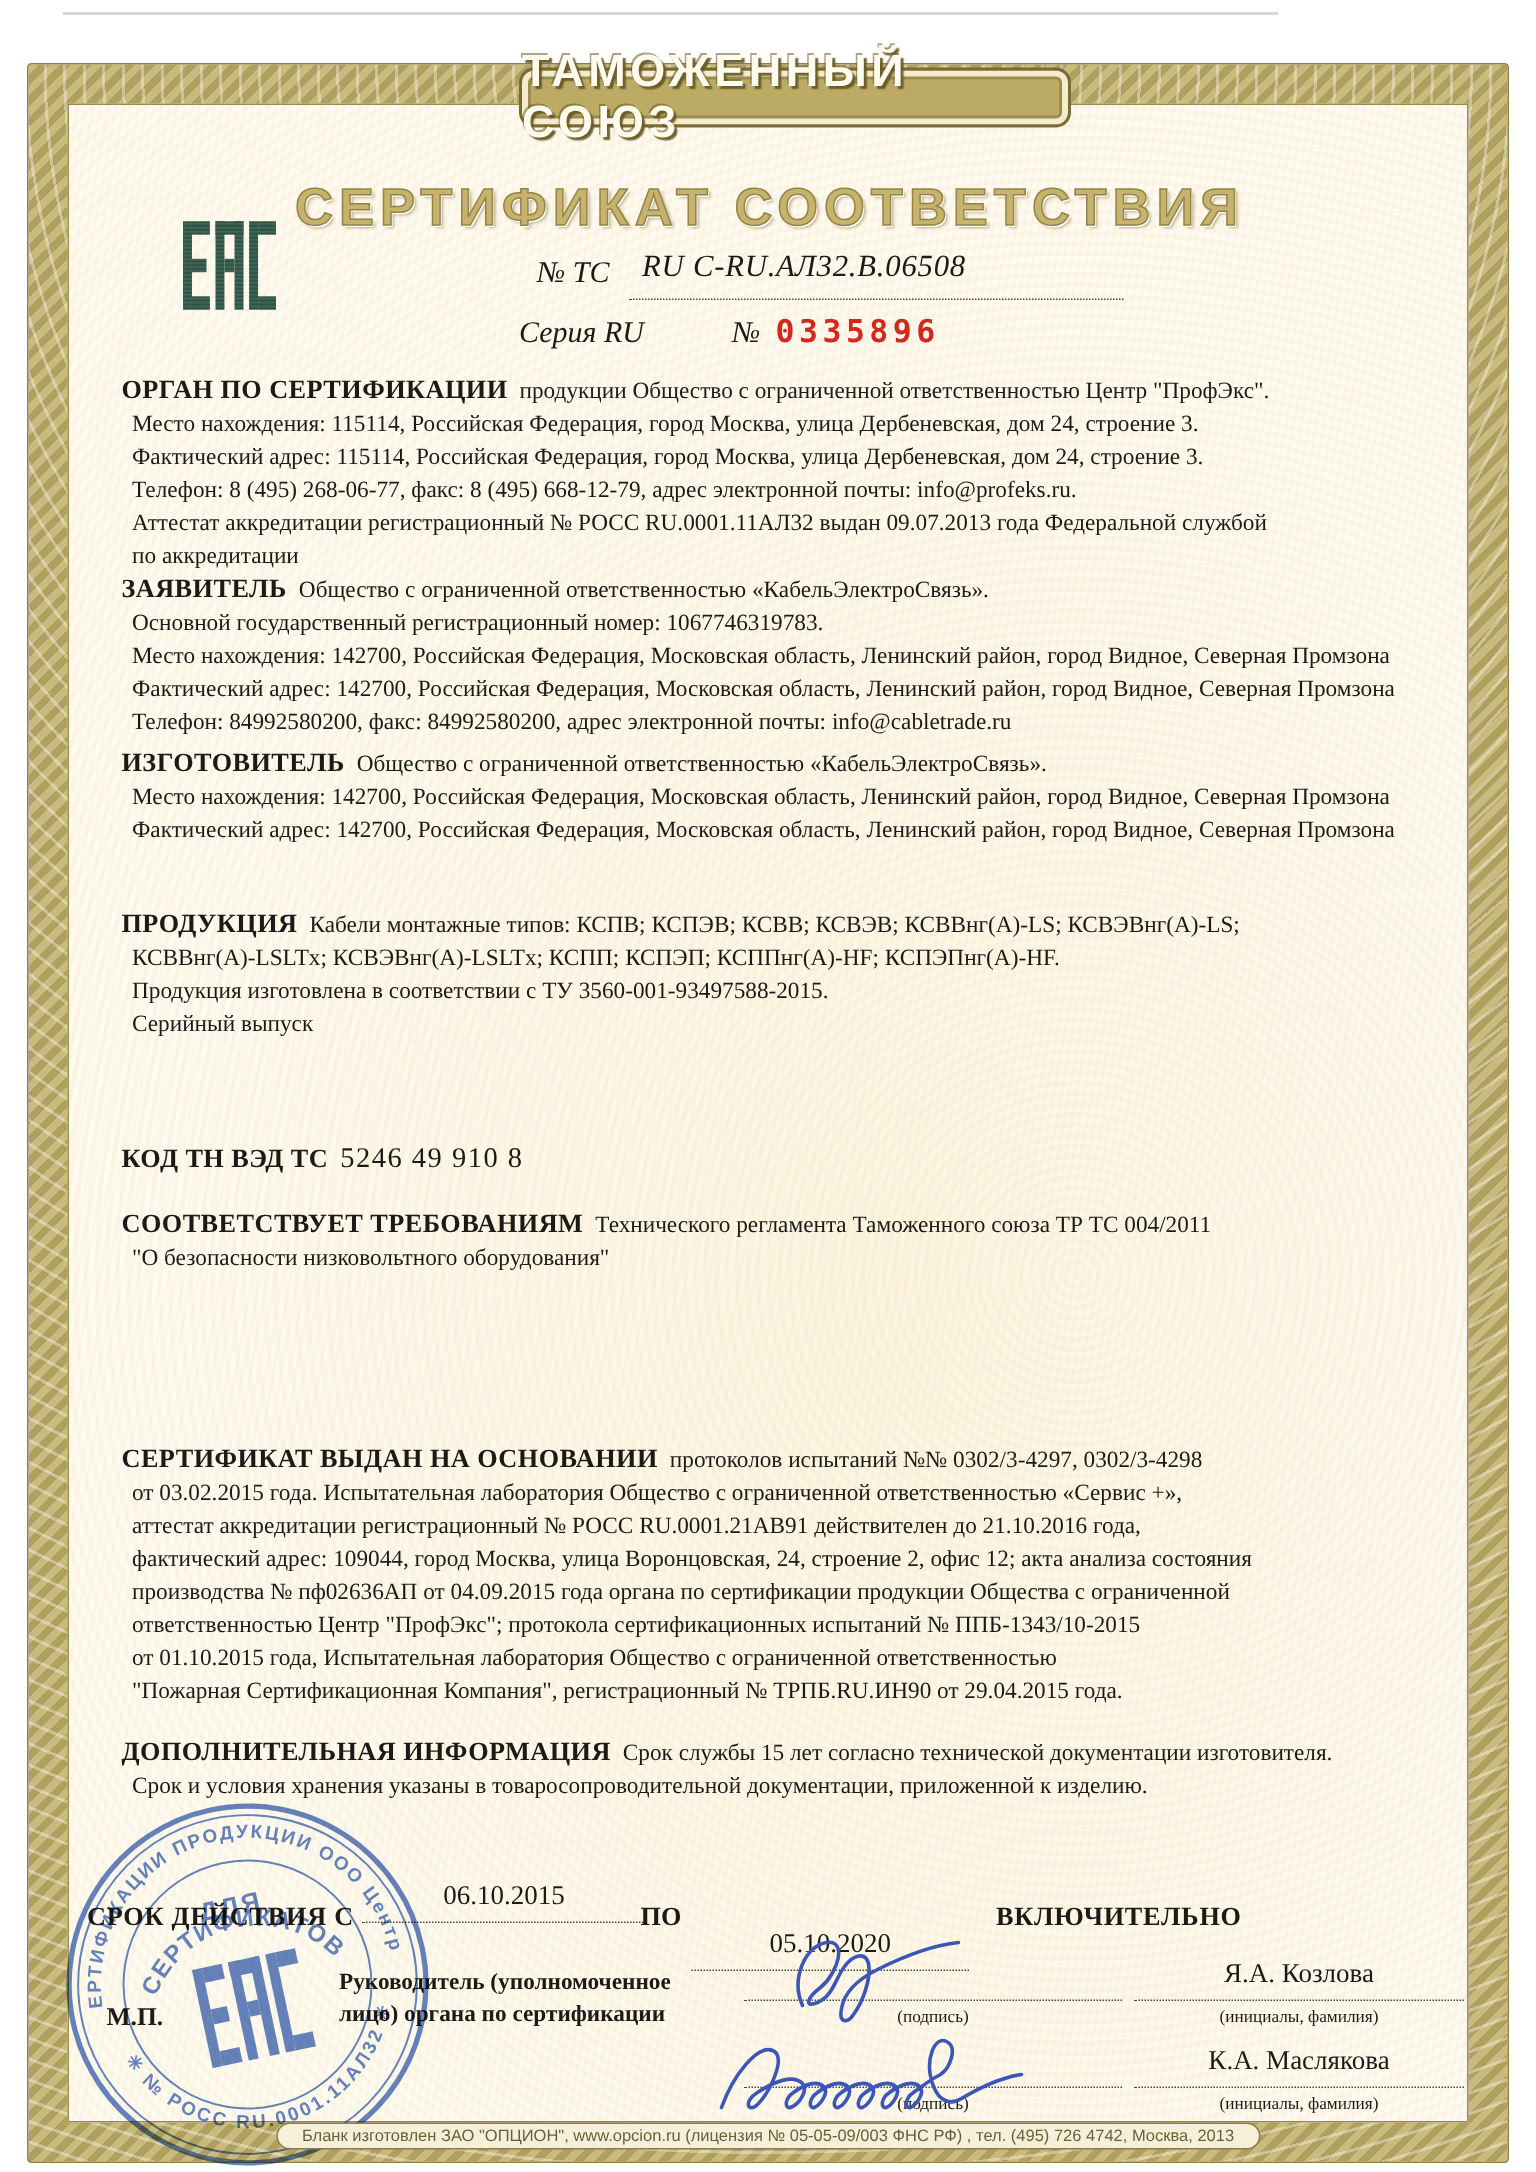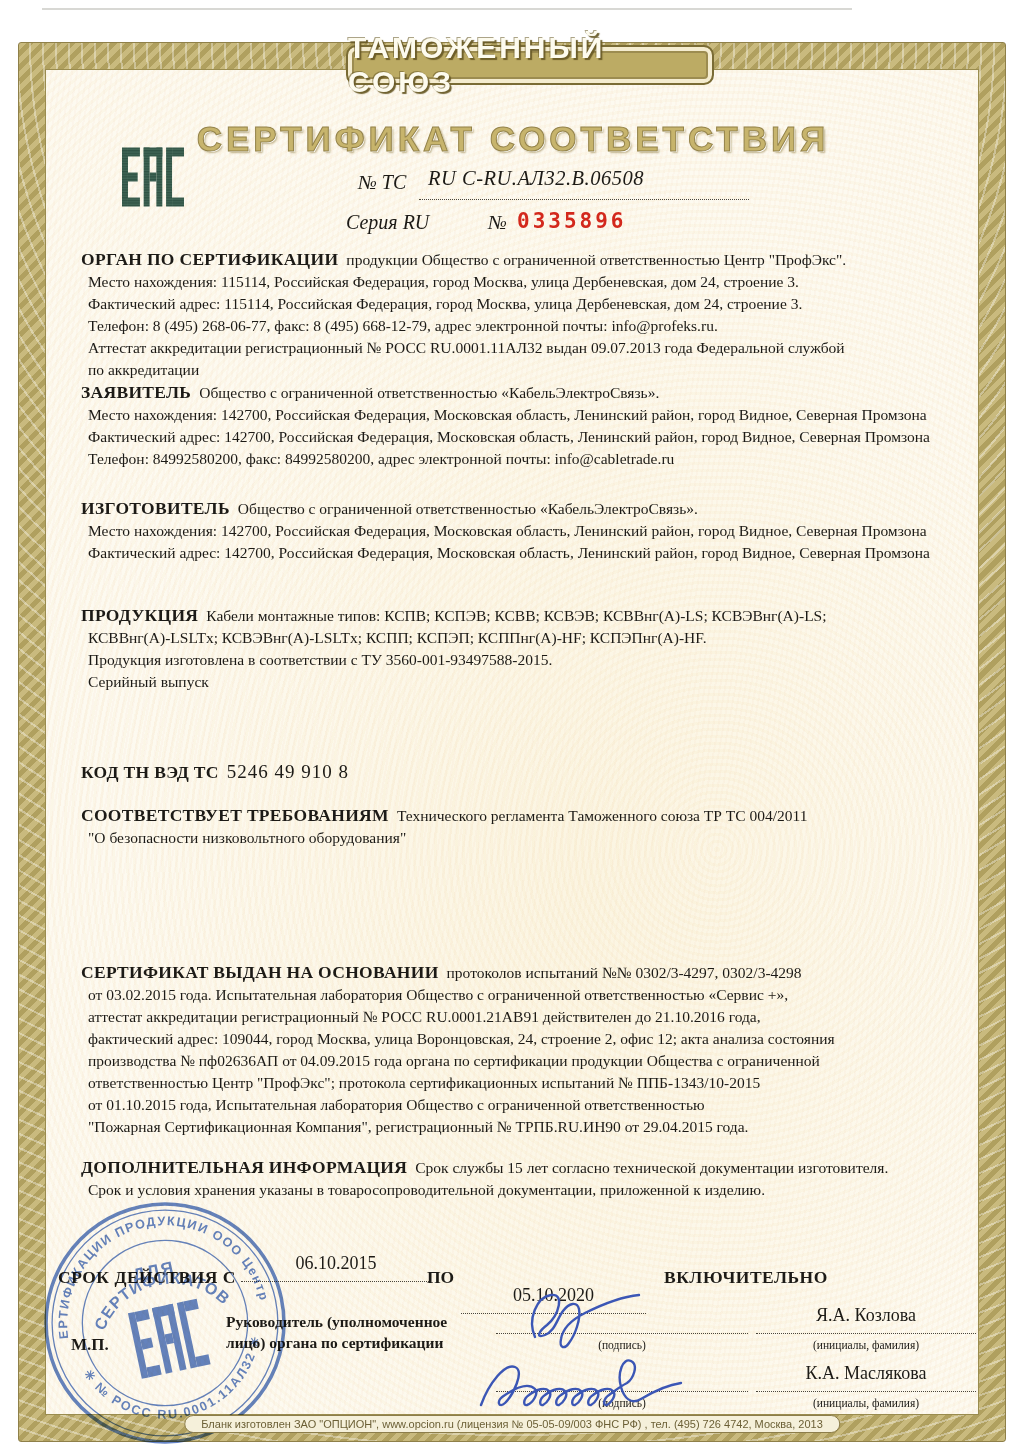--- a/index.html
+++ b/index.html
@@ -126,20 +126,21 @@
     <div class="para"><span class="h">ОРГАН ПО СЕРТИФИКАЦИИ</span><span>продукции Общество с ограниченной ответственностью Центр "ПрофЭкс".</span></div>
     <div class="ln">Место нахождения: 115114, Российская Федерация, город Москва, улица Дербеневская, дом 24, строение 3.</div>
     <div class="ln">Фактический адрес: 115114, Российская Федерация, город Москва, улица Дербеневская, дом 24, строение 3.</div>
     <div class="ln">Телефон: 8 (495) 268-06-77, факс: 8 (495) 668-12-79, адрес электронной почты: info@profeks.ru.</div>
     <div class="ln">Аттестат аккредитации регистрационный № РОСС RU.0001.11АЛ32 выдан 09.07.2013 года Федеральной службой</div>
     <div class="ln">по аккредитации</div>
   </div>
 
   <div class="sec" style="top:338px">
     <div class="para"><span class="h">ЗАЯВИТЕЛЬ</span><span>Общество с ограниченной ответственностью «КабельЭлектроСвязь».</span></div>
+    <div class="ln">Основной государственный регистрационный номер: 1067746319783.</div>
     <div class="ln">Место нахождения: 142700, Российская Федерация, Московская область, Ленинский район, город Видное, Северная Промзона</div>
     <div class="ln">Фактический адрес: 142700, Российская Федерация, Московская область, Ленинский район, город Видное, Северная Промзона</div>
     <div class="ln">Телефон: 84992580200, факс: 84992580200, адрес электронной почты: info@cabletrade.ru</div>
   </div>
 
   <div class="sec" style="top:454px">
     <div class="para"><span class="h">ИЗГОТОВИТЕЛЬ</span><span>Общество с ограниченной ответственностью «КабельЭлектроСвязь».</span></div>
     <div class="ln">Место нахождения: 142700, Российская Федерация, Московская область, Ленинский район, город Видное, Северная Промзона</div>
     <div class="ln">Фактический адрес: 142700, Российская Федерация, Московская область, Ленинский район, город Видное, Северная Промзона</div>
   </div>

